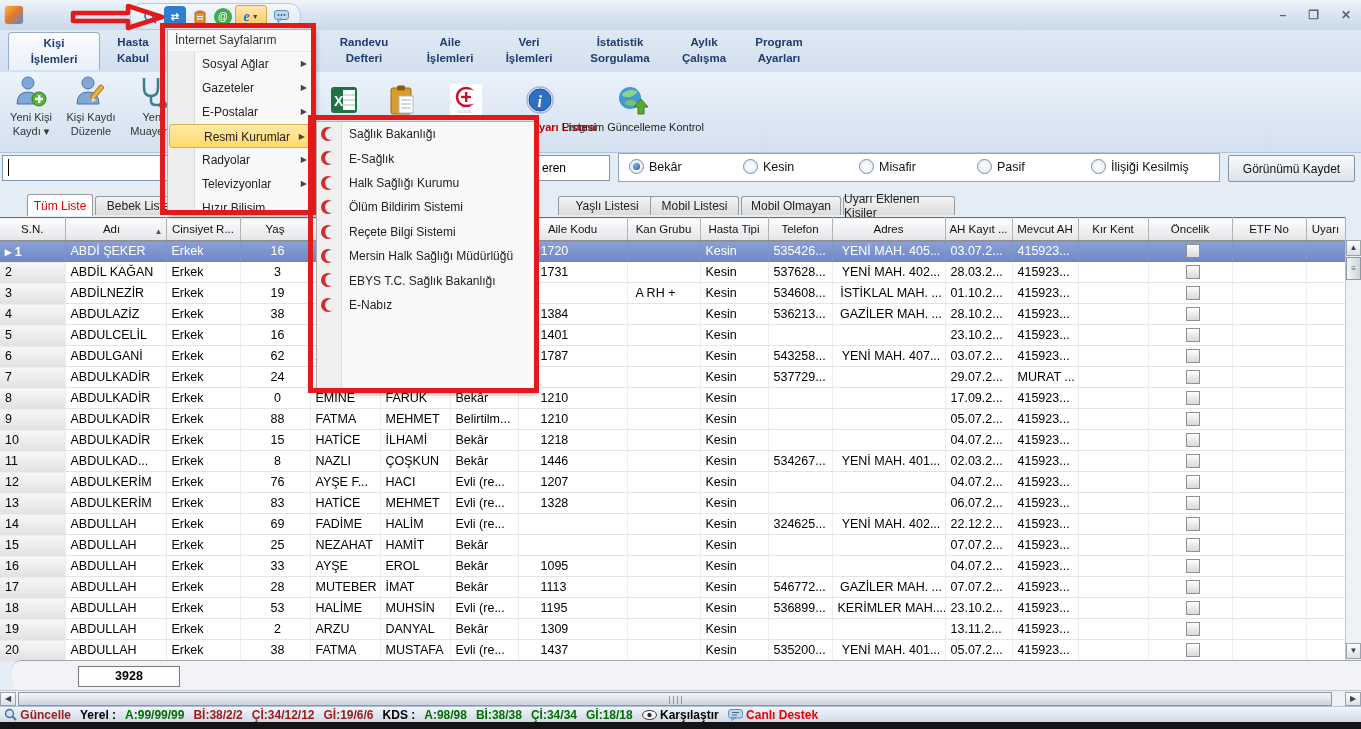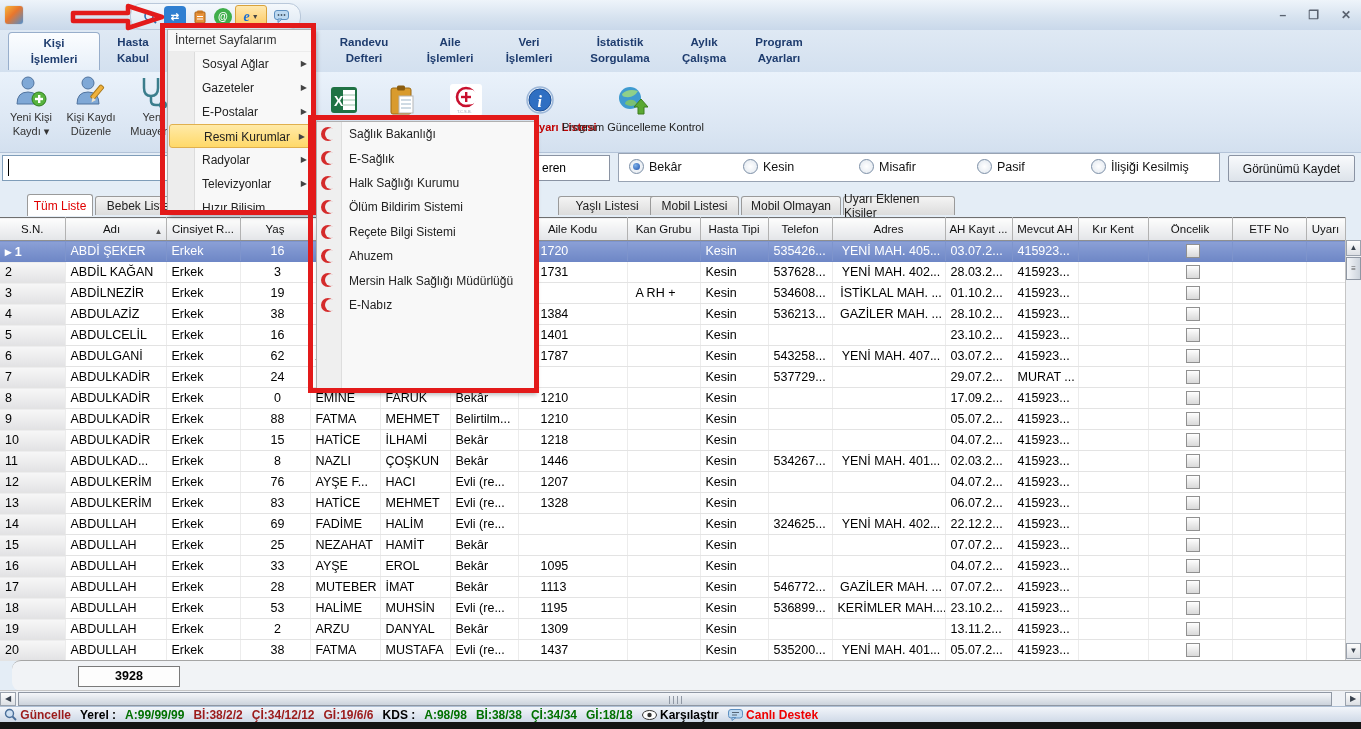--- a/index.html
+++ b/index.html
@@ -818,25 +818,25 @@
       <div class="sitem">
         <span class="crescent"></span>
         <span>Ölüm Bildirim Sistemi</span>
       </div>
       <div class="sitem">
         <span class="crescent"></span>
         <span>Reçete Bilgi Sistemi</span>
       </div>
       <div class="sitem">
         <span class="crescent"></span>
-        <span>Ahuzem</span>
+        <span>Mersin Halk Sağlığı Müdürlüğü</span>
       </div>
       <div class="sitem">
         <span class="crescent"></span>
-        <span>Mersin Halk Sağlığı Müdürlüğü</span>
+        <span>EBYS T.C. Sağlık Bakanlığı</span>
       </div>
       <div class="sitem">
         <span class="crescent"></span>
         <span>E-Nabız</span>
       </div>
     </div>
 </div>
 
 <div class="abs redbox" style="left:160px;top:23px;width:146px;height:182px;"></div>
 <div class="abs redbox" style="left:308px;top:115px;width:221px;height:268px;"></div>

